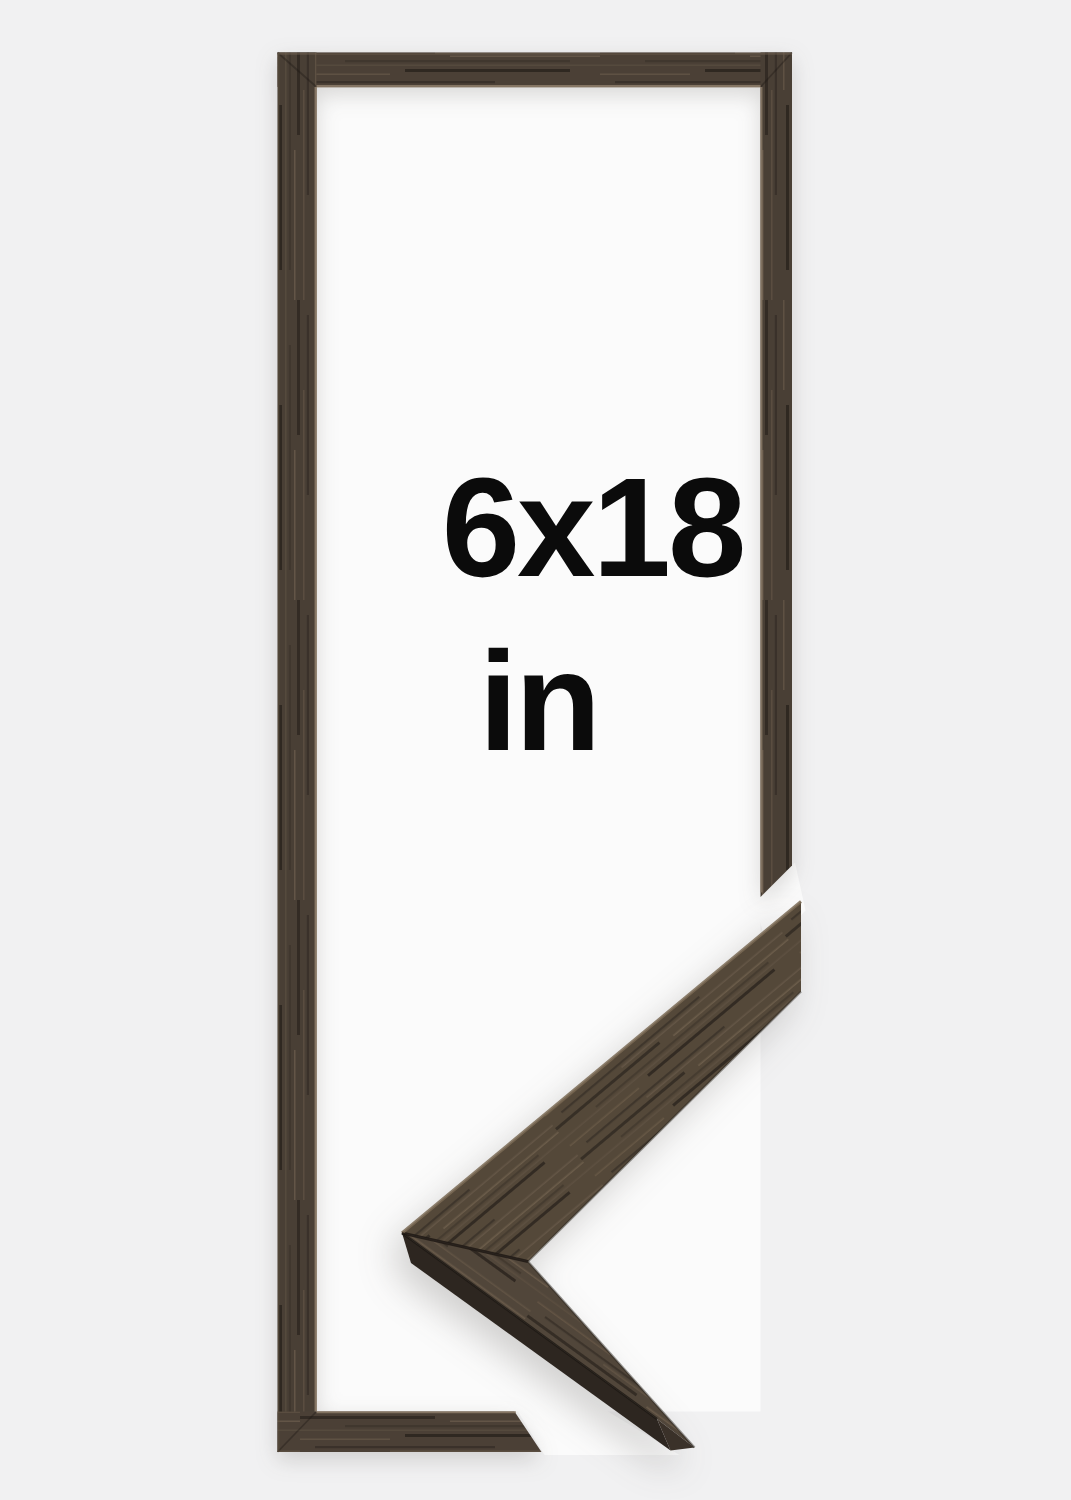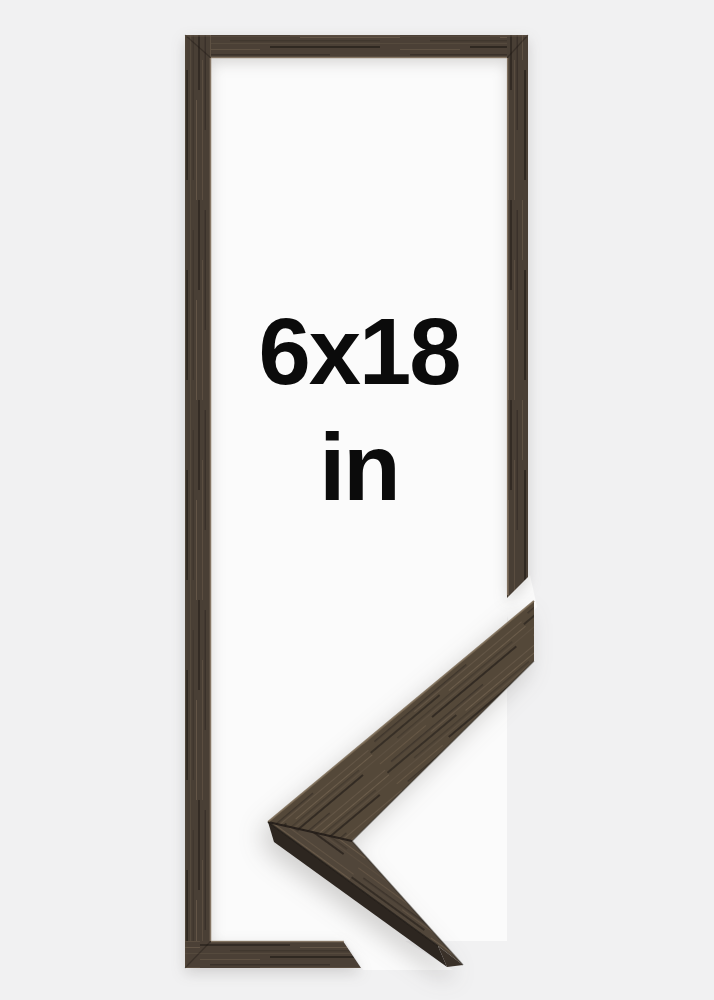--- a/index.html
+++ b/index.html
@@ -18,21 +18,21 @@
     position:absolute;
     left:211px;width:296px;
     text-align:center;
     color:#0b0b0b;
     font-size:94px;
     font-weight:700;
     letter-spacing:-2px;
     line-height:100px;
     user-select:none;
   }
-  .size-text.line1{top:302px;}
+  .size-text.line1{top:302px;padding-left:36px;}
   .size-text.line2{top:418px;text-align:center;}
 </style>
 </head>
 <body>
 
 <div class="canvas">
 
   <svg class="scene" width="714" height="1000" viewBox="0 0 714 1000">
     <defs>
 

